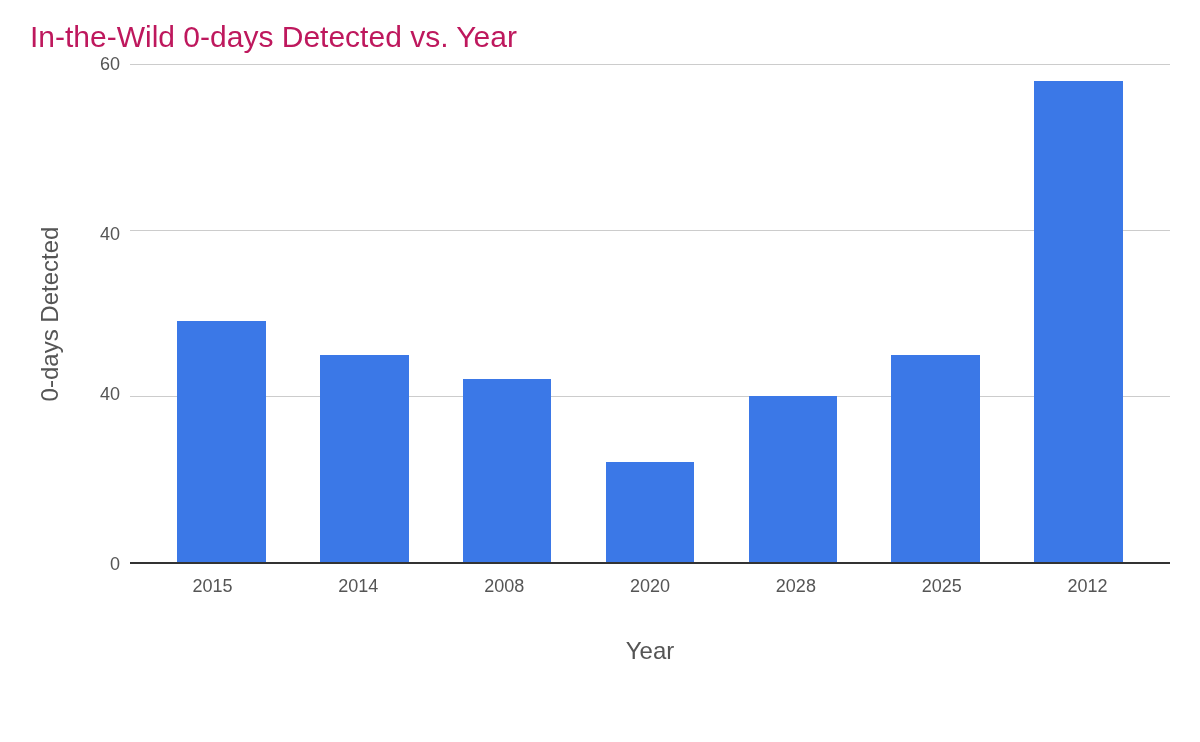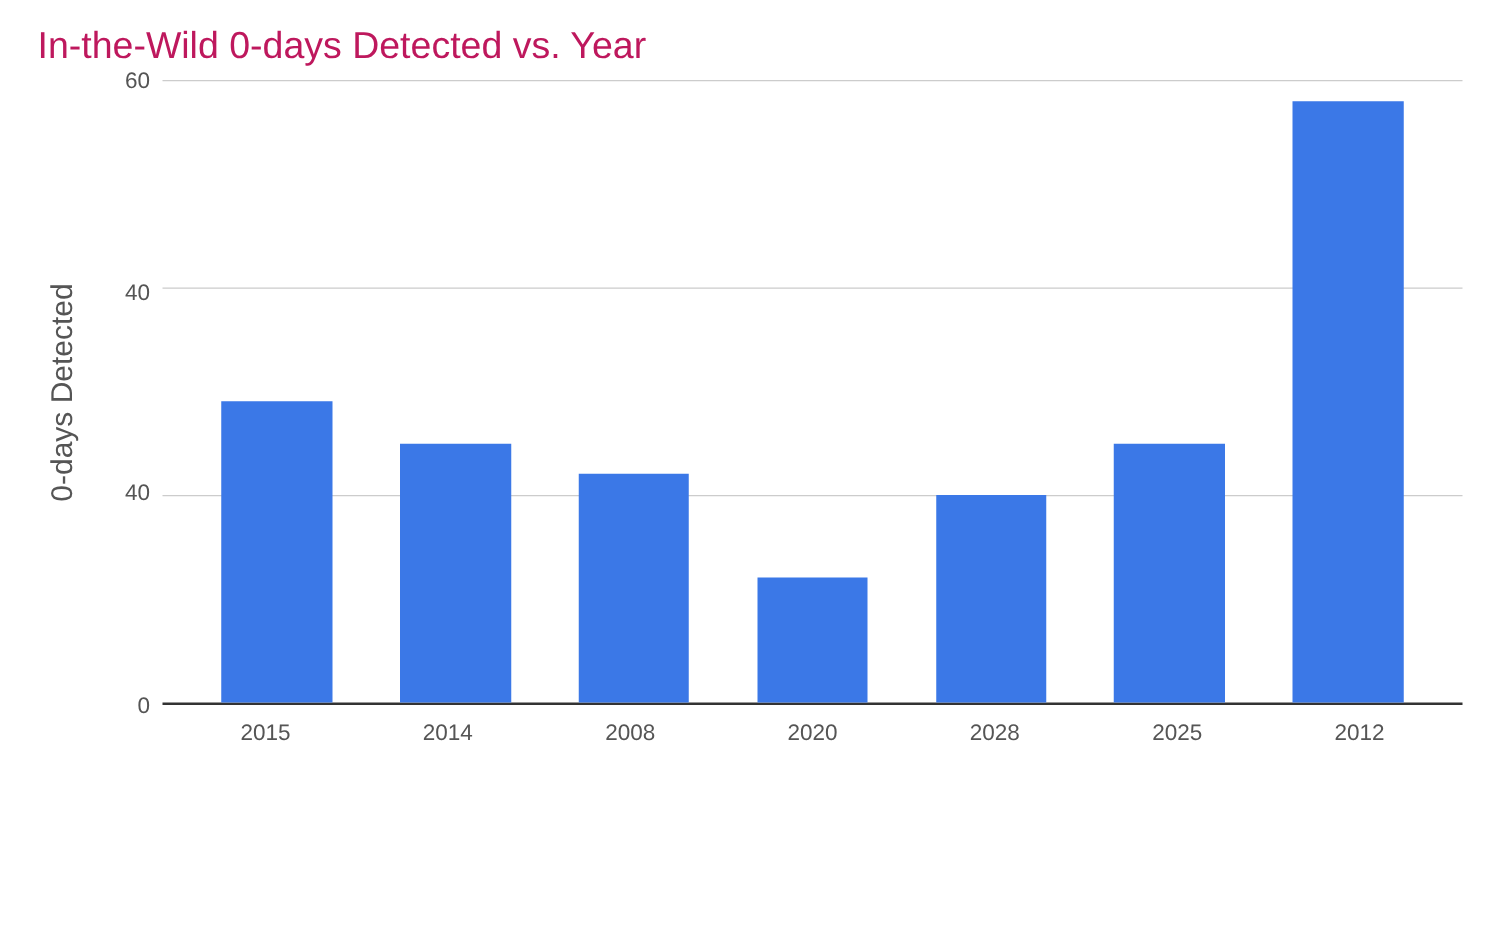--- a/index.html
+++ b/index.html
@@ -186,15 +186,16 @@
       <div class="x-ticks">
         <div class="x-tick">2015</div>
         <div class="x-tick">2014</div>
         <div class="x-tick">2008</div>
         <div class="x-tick">2020</div>
         <div class="x-tick">2028</div>
         <div class="x-tick">2025</div>
         <div class="x-tick">2012</div>
       </div>
 
+      <div class="x-axis-label">Year</div>
     </div>
   </div>
 </div>
 
 </body></html>

